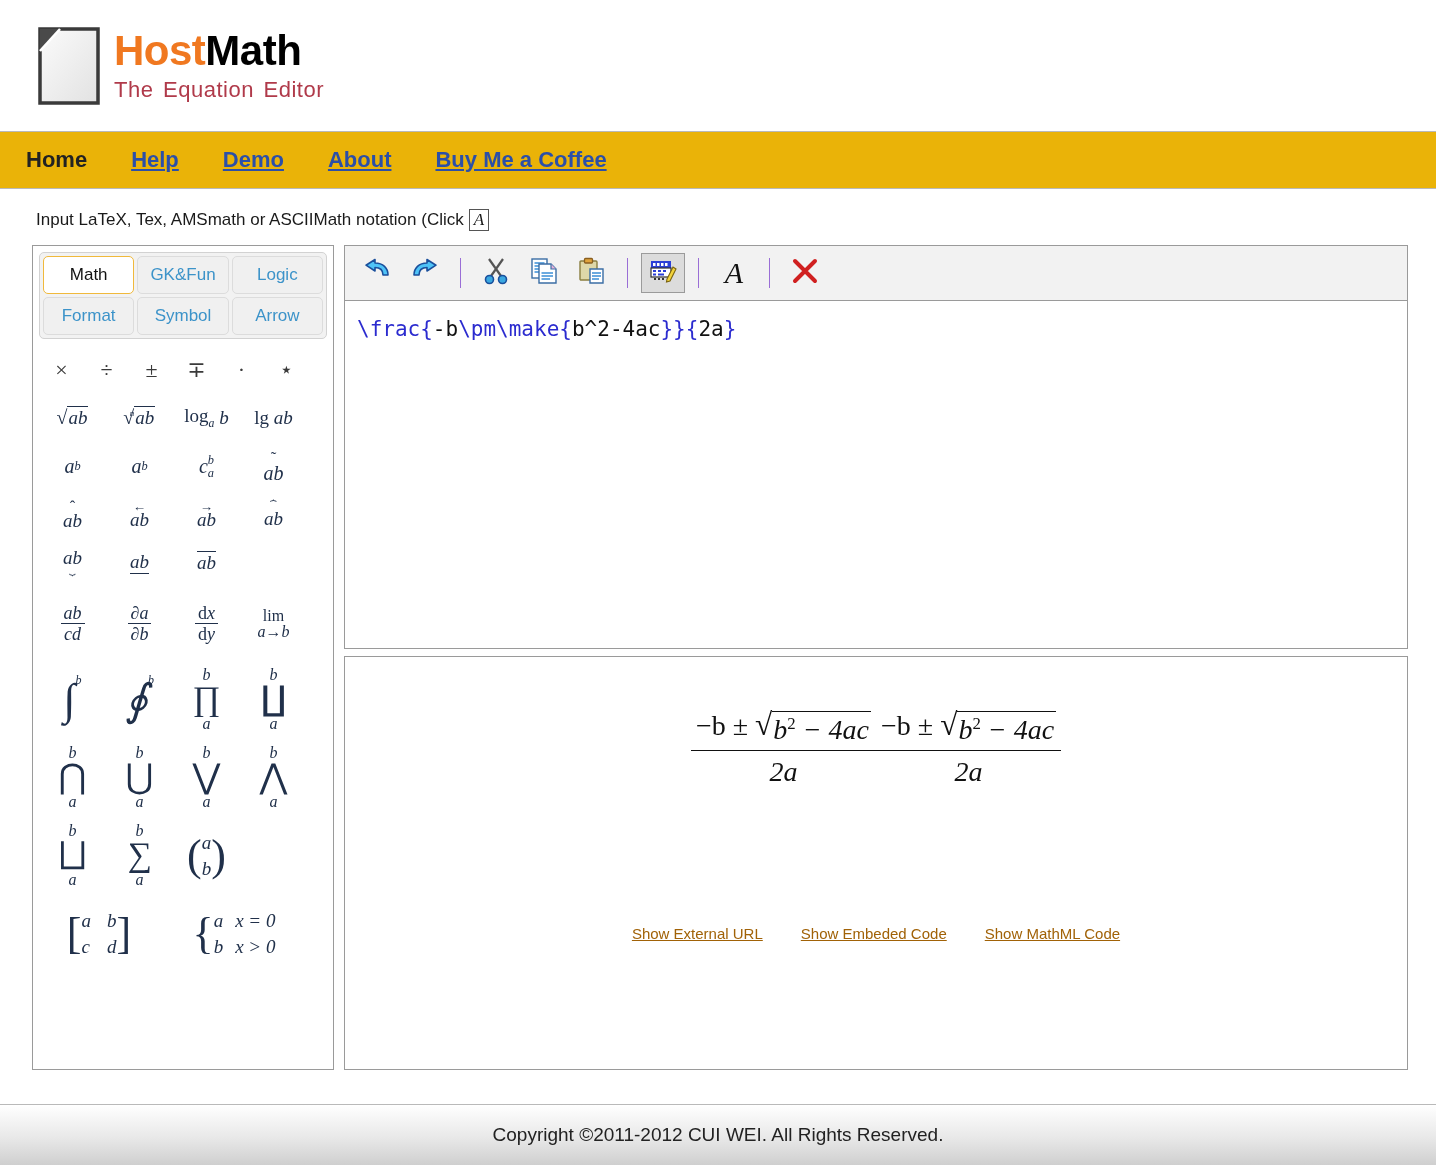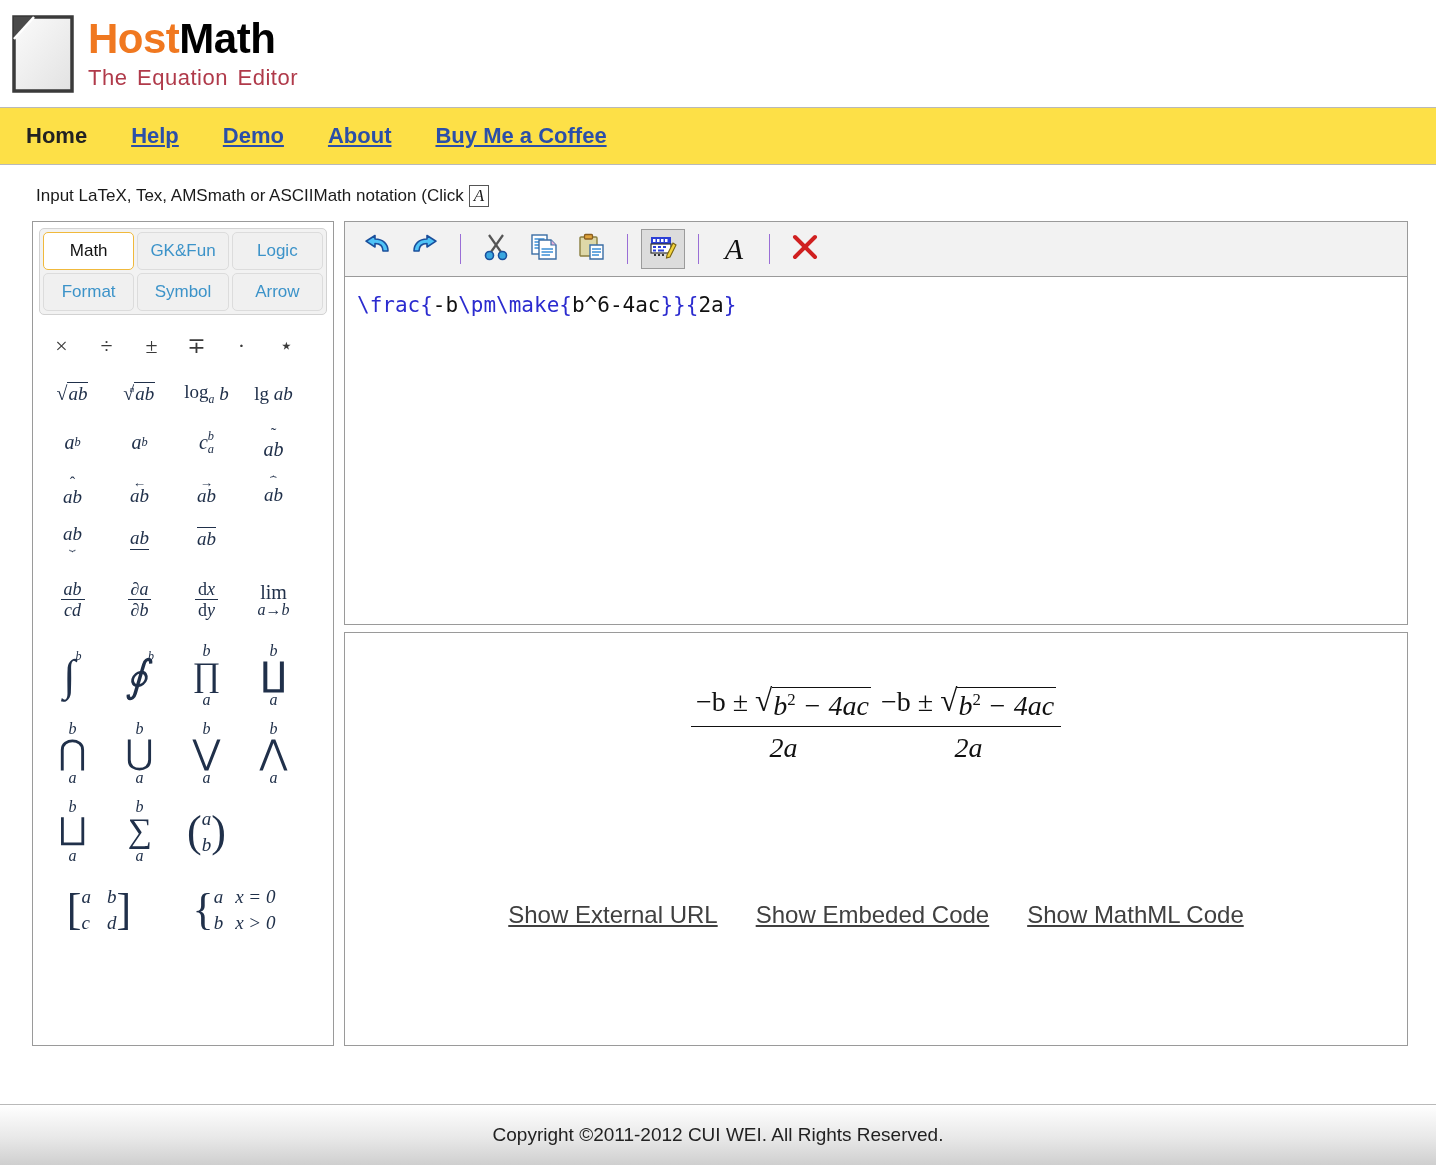--- a/index.html
+++ b/index.html
@@ -7,45 +7,45 @@
   body {
     width: 1436px; height: 1165px;
     background: #ffffff;
     font-family: "Liberation Sans", sans-serif;
     color: #1a1a1a;
     overflow: hidden;
   }
 
   
   #header {
-    height: 108px;
+    height: 132px;
     background: #ffffff;
     border-bottom: 1px solid #b9b9b9;
     display: flex;
-    padding-left: 8px;
+    padding-left: 34px;
   }
   #logo-block { display: flex; align-items: center; gap: 10px; }
   .logo-icon { width: 70px; height: 82px; position: relative; }
   .logo-icon svg { display: block; }
   #wordmark { line-height: 1; }
   #wordmark .brand {
     font-size: 42px; font-weight: bold; letter-spacing: -0.5px;
     font-family: "Liberation Sans", sans-serif;
   }
   #wordmark .brand .host { color: #f07820; }
   #wordmark .brand .math { color: #000000; }
   #wordmark .tagline {
     font-size: 22px; color: #b03a4a; margin-top: 7px;
     letter-spacing: 0.5px; word-spacing: 3px;
   }
 
   
   #nav {
     height: 57px;
-    background: #fde047;
+    background: #eab308;
     border-bottom: 1px solid #b9b9b9;
     display: flex;
     align-items: center;
     padding-left: 26px;
     gap: 44px;
   }
   #nav .nav-item {
     font-size: 22px; font-weight: bold;
     color: #222; text-decoration: none; cursor: default;
   }
@@ -267,21 +267,21 @@
   .qf .sq .bd { border-top: 1.5px solid #111; padding: 1px 2px 0 1px; }
   .ital { font-style: italic; }
 
   #links-row {
     position: absolute;
     top: 268px; left: 0; right: 0;
     display: flex; justify-content: center;
     gap: 38px;
   }
   #links-row a {
-    font-size: 24px; color: #404040;
+    font-size: 15px; color: #a16207;
     text-decoration: underline; cursor: pointer;
   }
 
   
   #footer {
     position: absolute;
     left: 0; right: 0; bottom: 0;
     height: 61px;
     background: linear-gradient(to bottom, #ffffff 0%, #e8e8e8 55%, #cfcfcf 100%);
     border-top: 1px solid #b9b9b9;
@@ -471,21 +471,21 @@
             </span>
           </div>
         <div class="sym-cell">
             <span class="frac">
               <span class="num" style="font-style:normal;">d<i>x</i></span>
               <span class="den" style="font-style:normal;">d<i>y</i></span>
             </span>
           </div>
         <div class="sym-cell">
           <span class="bigop">
-              <span style="font-style:normal;font-size:20px;">lim</span>
+              <span style="font-style:normal;font-size:16px;">lim</span>
               <span class="lim"><span class="it">a</span>→<span class="it">b</span></span>
             </span>
         </div>
       </div>
 
       <div class="sym-row r-bigop">
         <div class="sym-cell">
           <span class="bigop-int">
               <span class="glyph-int" style="font-size:44px;grid-row:1/3;">∫</span>
               <span class="stackbox">
@@ -711,21 +711,21 @@
         <div class="tb-btn">
           <span>
             <svg width="28" height="28" viewBox="0 0 28 28">
               <path d="M4 4 L24 24 M24 4 L4 24" stroke="#d02020" stroke-width="4" stroke-linecap="round"></path>
             </svg>
           </span>
         </div>
 
       </div>
 
-      <div id="latex-area"><span class="tk-cmd">\frac{</span><span class="tk-plain">-b</span><span class="tk-cmd">\pm\make{</span><span class="tk-plain">b^6-4ac</span><span class="tk-cmd">}}{</span><span class="tk-plain">2a</span><span class="tk-cmd">}</span></div>
+      <div id="latex-area"><span class="tk-cmd">\frac{</span><span class="tk-plain">-b</span><span class="tk-cmd">\pm\make{</span><span class="tk-plain">b^2-4ac</span><span class="tk-cmd">}}{</span><span class="tk-plain">2a</span><span class="tk-cmd">}</span></div>
 
     </div>
 
     <div id="output-panel">
 
       <div id="rendered-row">
 
         <span class="qf">
           <span class="num">
             <span>−b ±</span>

